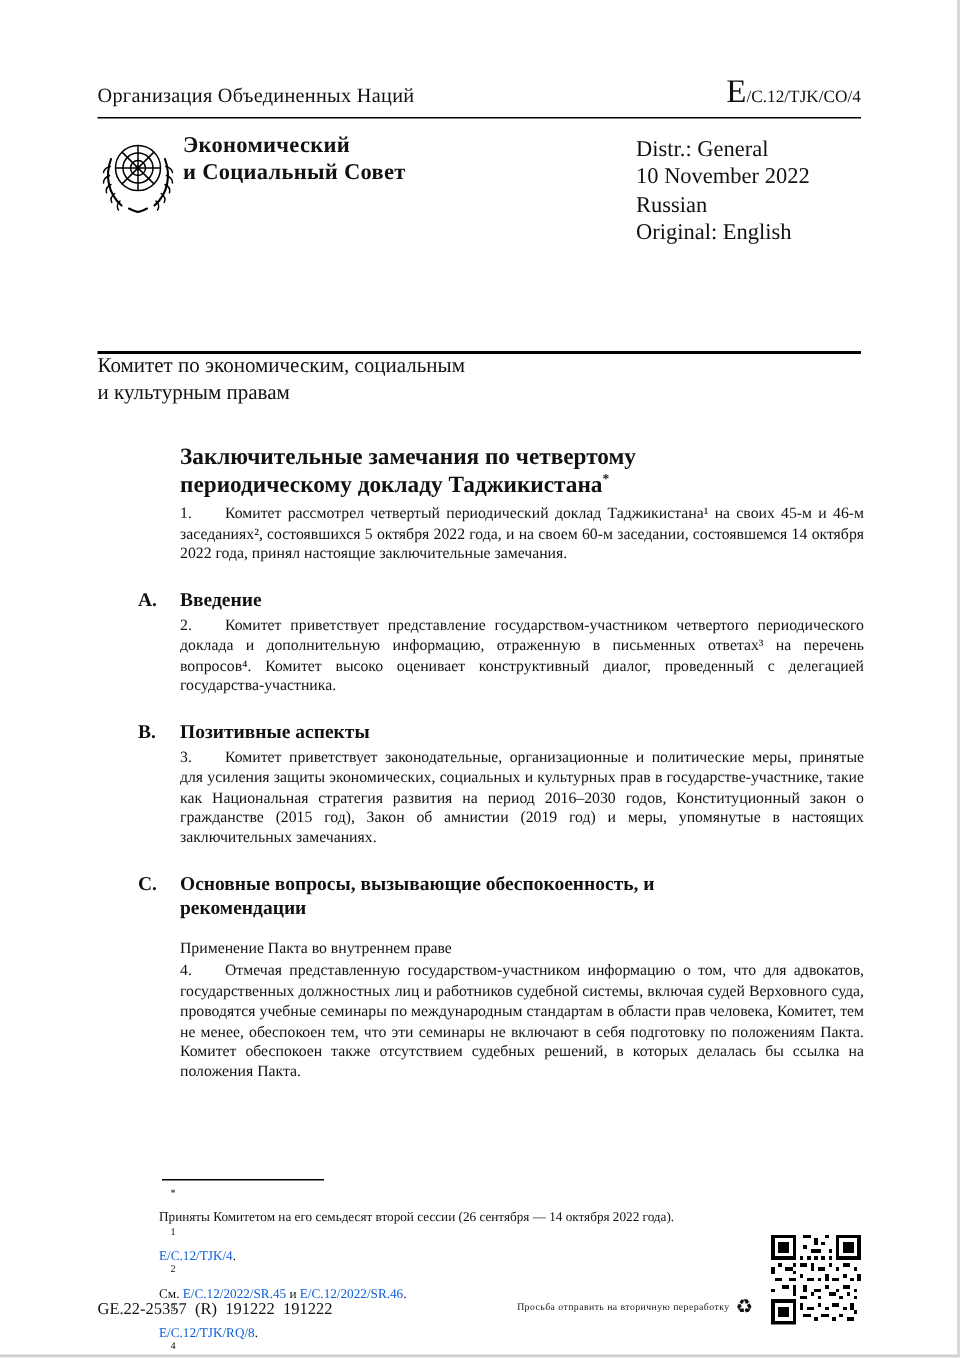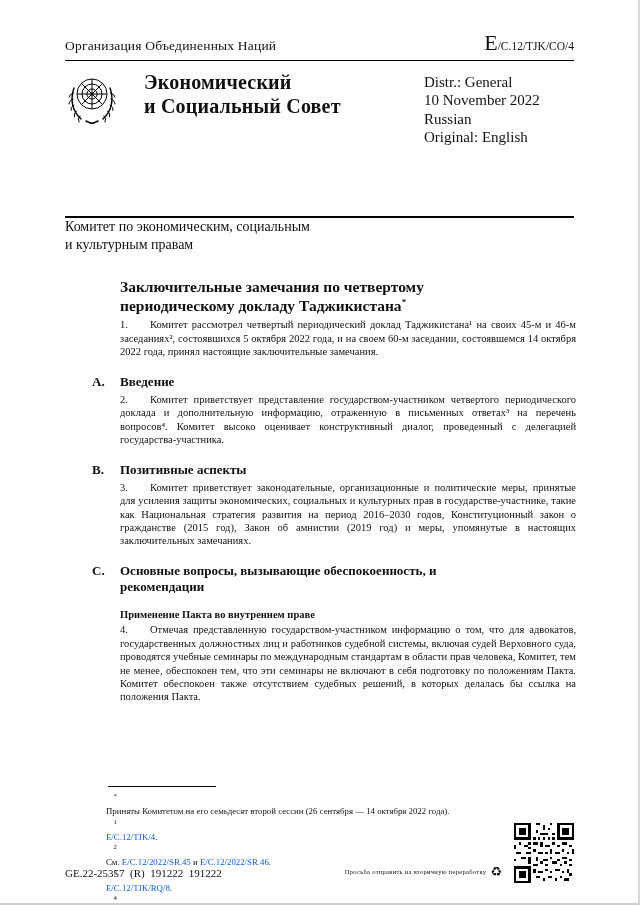--- a/index.html
+++ b/index.html
@@ -3,54 +3,54 @@
 <meta charset="utf-8">
 <style>
   * { margin:0; padding:0; box-sizing:border-box; }
   html,body { background:#f2f2f2; }
   body { font-family:"Liberation Serif", serif; color:#111; }
   .page {
     position:relative; width:640px; height:905px; background:#ffffff;
     margin:0 auto; overflow:hidden;
     border-right:2px solid #d8d8d8; border-bottom:2px solid #cfcfcf;
   }
-  .content { padding:30px 64px 0 65px; }
+  .content { padding:48px 64px 0 65px; }
 
   
   .top-row { display:flex; justify-content:space-between; align-items:baseline; }
   .org { font-size:13.5px; letter-spacing:0.2px; }
   .doc-symbol { white-space:nowrap; }
   .sym-big { font-size:22px; }
   .sym-rest { font-size:11.5px; }
   .thin-rule { border-top:1px solid #000; margin-top:4px; }
 
   .masthead { display:flex; margin-top:10px; align-items:flex-start; }
   .emblem { width:54px; height:56px; flex:0 0 54px; }
-  .council-title { margin-left:25px; font-size:20px; font-weight:bold; line-height:1.18; letter-spacing:0.2px; }
+  .council-title { margin-left:3px; font-size:15px; font-weight:bold; line-height:1.18; letter-spacing:0.2px; }
   .distr-block { margin-left:auto; width:150px; font-size:15px; line-height:1.22; padding-top:2px; }
 
   .thick-rule { height:2px; background:#000; margin-top:70px; }
 
   
   .committee { font-size:14px; font-weight:normal; line-height:1.28; }
   .doc-title { margin-top:23px; margin-left:55px; font-size:15.5px; font-weight:bold; line-height:1.24; }
   .title-fn { font-size:9px; vertical-align:6px; font-weight:bold; }
 
   .para {
     margin-top:3px; margin-left:55px; width:456px;
     font-size:10.5px; line-height:13.4px; text-align:justify;
   }
   .pnum { display:inline-block; width:30px; }
   .para.bold { font-weight:bold; }
 
   .section-head { display:flex; margin-top:15px; margin-left:27px; font-size:13px; font-weight:bold; line-height:1.25; }
   .letter { width:28px; flex:0 0 28px; }
   .sh-text { max-width:378px; }
 
-  .subhead { margin-top:14px; margin-left:55px; font-size:10.5px; font-weight:bold; }
+  .subhead { margin-top:14px; margin-left:55px; font-size:10.5px; font-weight:normal; }
 
   
   .footnote-area { position:absolute; left:106px; right:96px; top:786px; }
   .fn-rule { width:108px; border-top:1px solid #000; margin-bottom:5px; margin-left:2px; }
   .fn { display:flex; font-size:8.8px; line-height:11.6px;flex-direction:column; }
   .fn-marker { width:14px; flex:0 0 14px; text-align:right; padding-right:3px; font-size:6.8px; position:relative; top:-2px; }
   .fn-text { flex:1; }
   .fn-link { text-decoration:none; cursor:pointer; }
 
   

